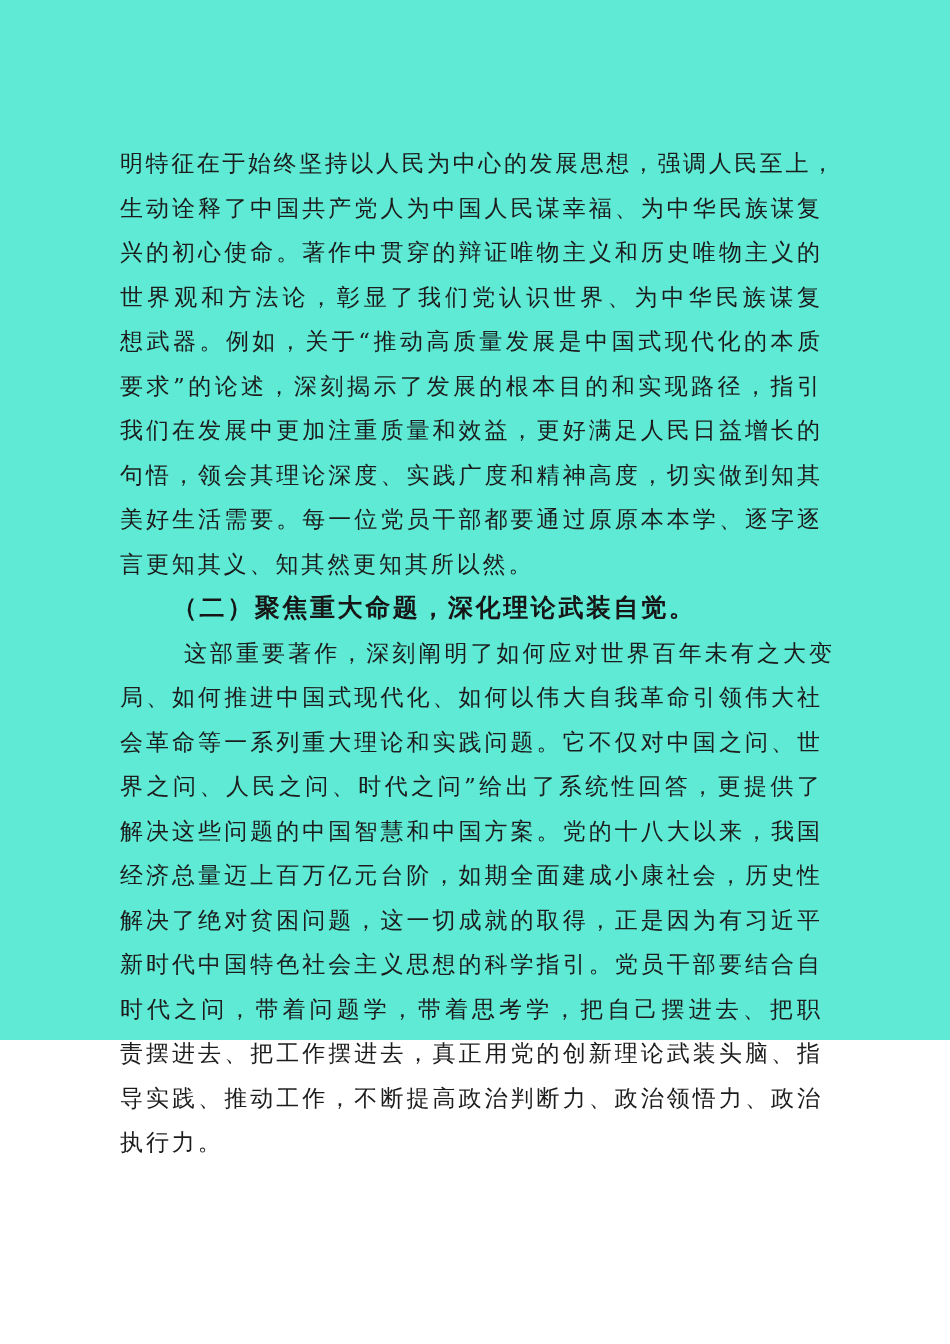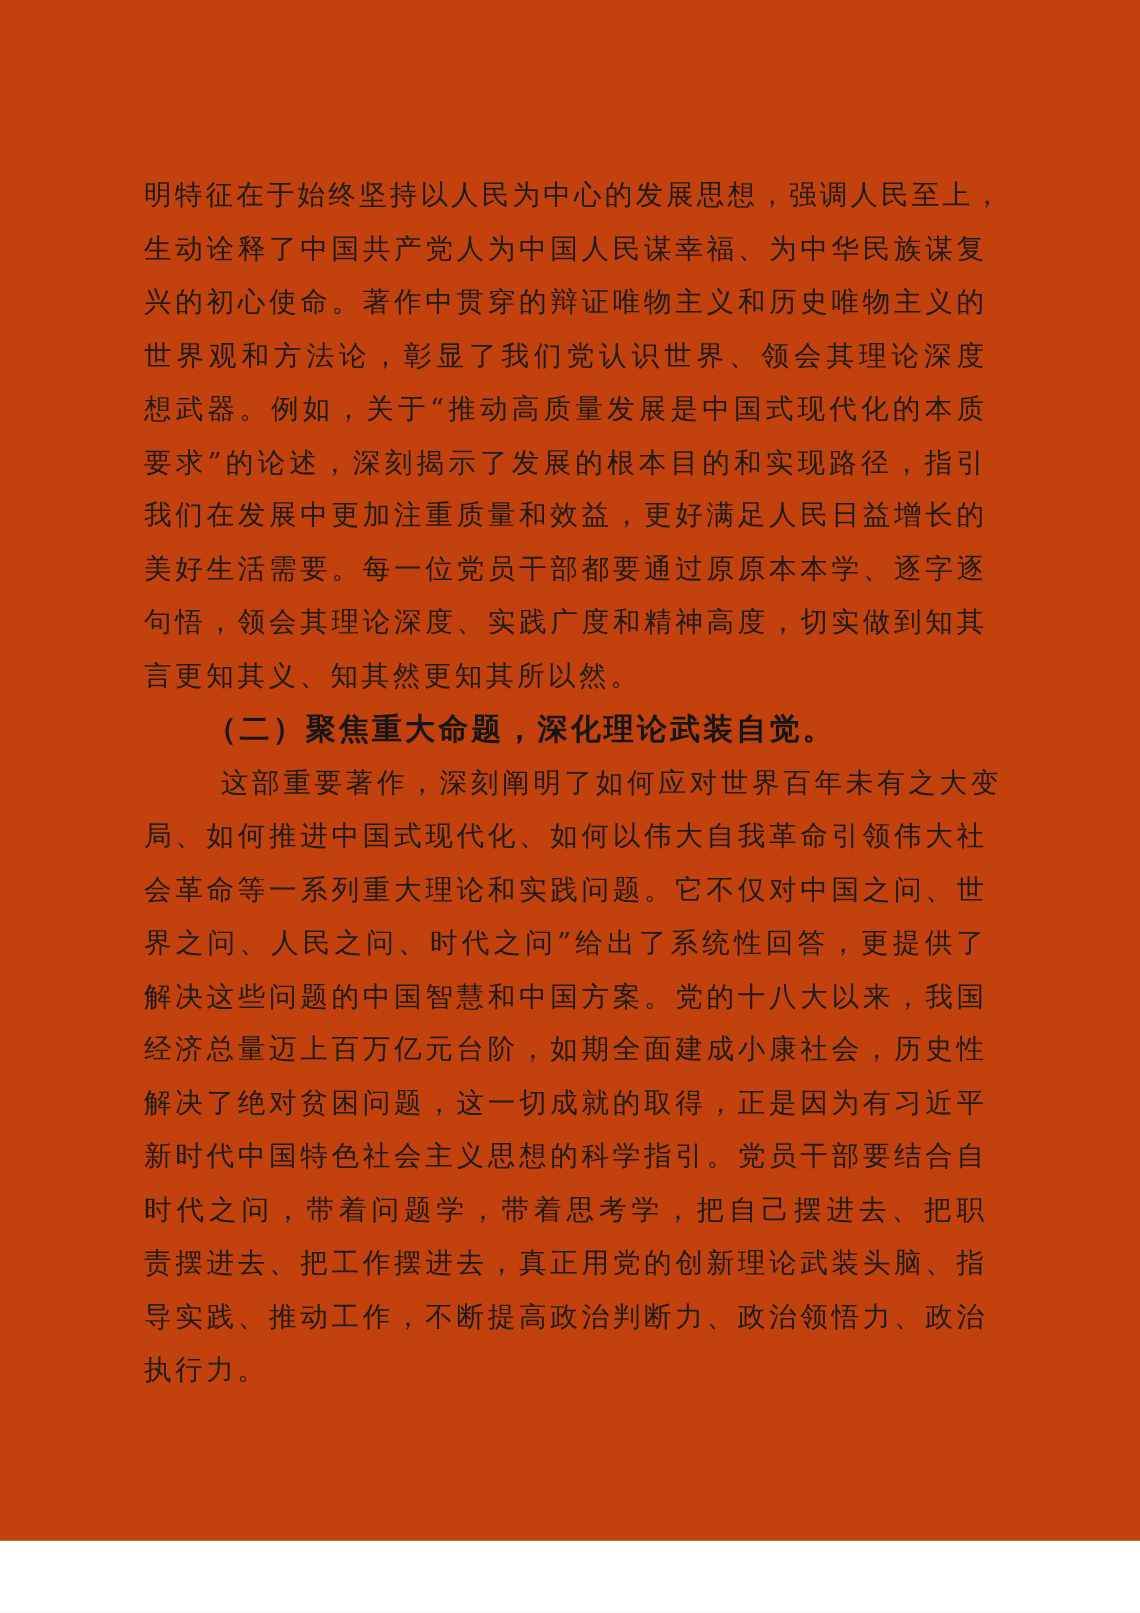--- a/index.html
+++ b/index.html
@@ -13,22 +13,22 @@
       position: relative;
       overflow: hidden;
       font-family: "DejaVu Serif", "Liberation Serif", serif;
       color: #1c1c1c;
     }
     .page {
       position: absolute;
       left: 0;
       top: 0;
       width: 950px;
-      height: 1284px;
-      background: #c2410c;
+      height: 1040px;
+      background: #5eead4;
     }
     .text-block {
       position: absolute;
       left: 120px;
       top: 141px;
       width: 700px;
     }
     .para { display: block; }
     .line {
       display: block;
@@ -64,26 +64,26 @@
 </head>
 <body>
 
 <div class="page">
   <div class="text-block">
 
     <div class="para">
       <div class="line hang">明特征在于始终坚持以人民为中心的发展思想，强调人民至上，</div>
       <div class="line">生动诠释了中国共产党人为中国人民谋幸福、为中华民族谋复</div>
       <div class="line">兴的初心使命。著作中贯穿的辩证唯物主义和历史唯物主义的</div>
-      <div class="line">世界观和方法论，彰显了我们党认识世界、领会其理论深度</div>
+      <div class="line">世界观和方法论，彰显了我们党认识世界、为中华民族谋复</div>
       <div class="line">想武器。例如，关于“推动高质量发展是中国式现代化的本质</div>
       <div class="line">要求”的论述，深刻揭示了发展的根本目的和实现路径，指引</div>
       <div class="line">我们在发展中更加注重质量和效益，更好满足人民日益增长的</div>
+      <div class="line">句悟，领会其理论深度、实践广度和精神高度，切实做到知其</div>
       <div class="line">美好生活需要。每一位党员干部都要通过原原本本学、逐字逐</div>
-      <div class="line">句悟，领会其理论深度、实践广度和精神高度，切实做到知其</div>
       <div class="line last">言更知其义、知其然更知其所以然。</div>
     </div>
 
     <div class="heading">（二）聚焦重大命题，深化理论武装自觉。</div>
 
     <div class="para">
       <div class="line indent">这部重要著作，深刻阐明了如何应对世界百年未有之大变</div>
       <div class="line">局、如何推进中国式现代化、如何以伟大自我革命引领伟大社</div>
       <div class="line">会革命等一系列重大理论和实践问题。它不仅对中国之问、世</div>
       <div class="line">界之问、人民之问、时代之问”给出了系统性回答，更提供了</div>

